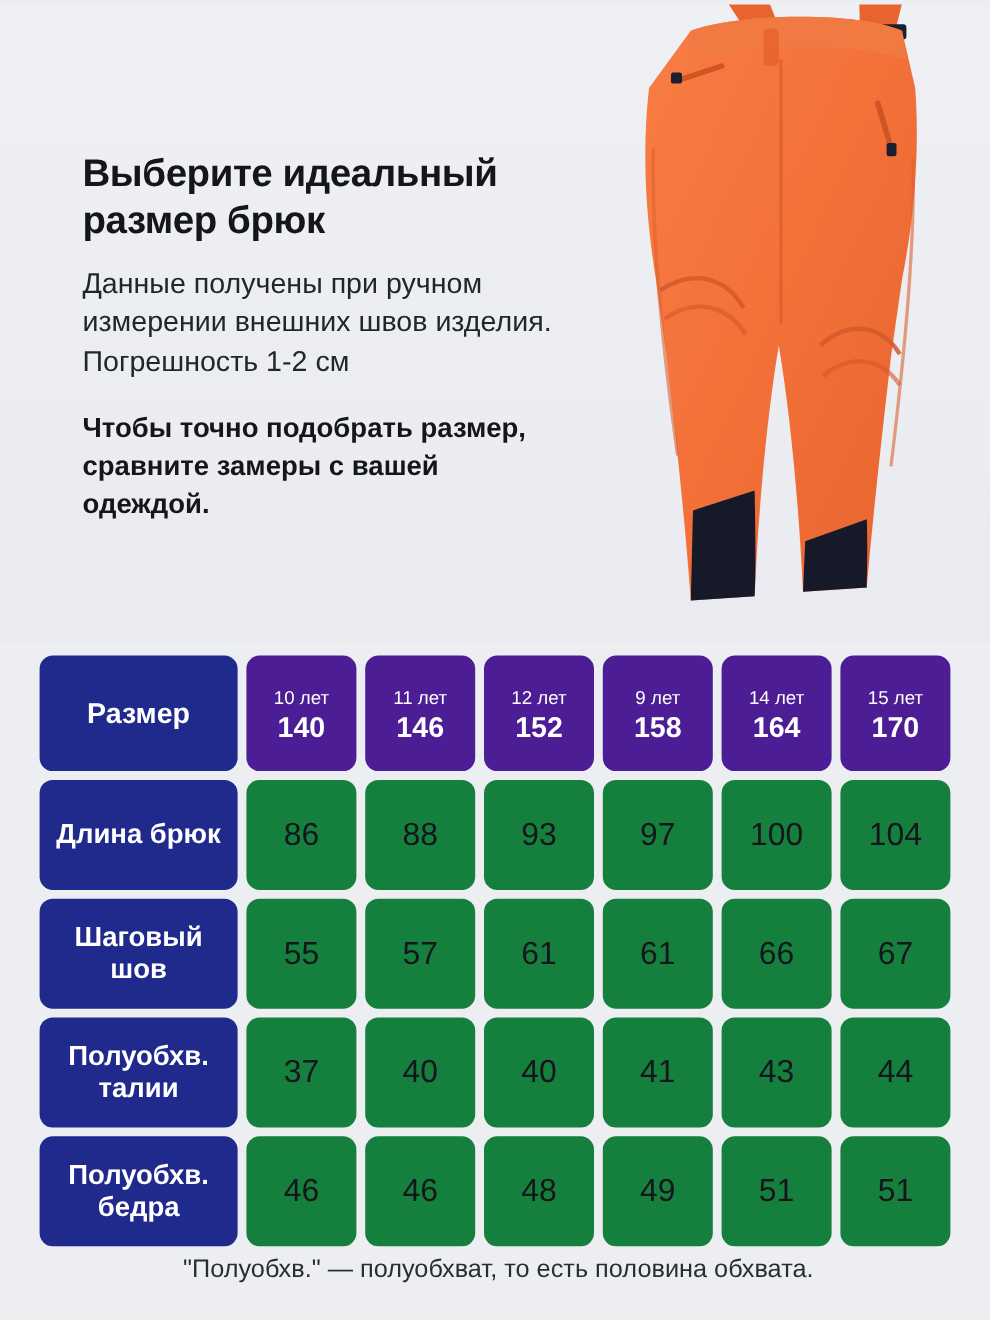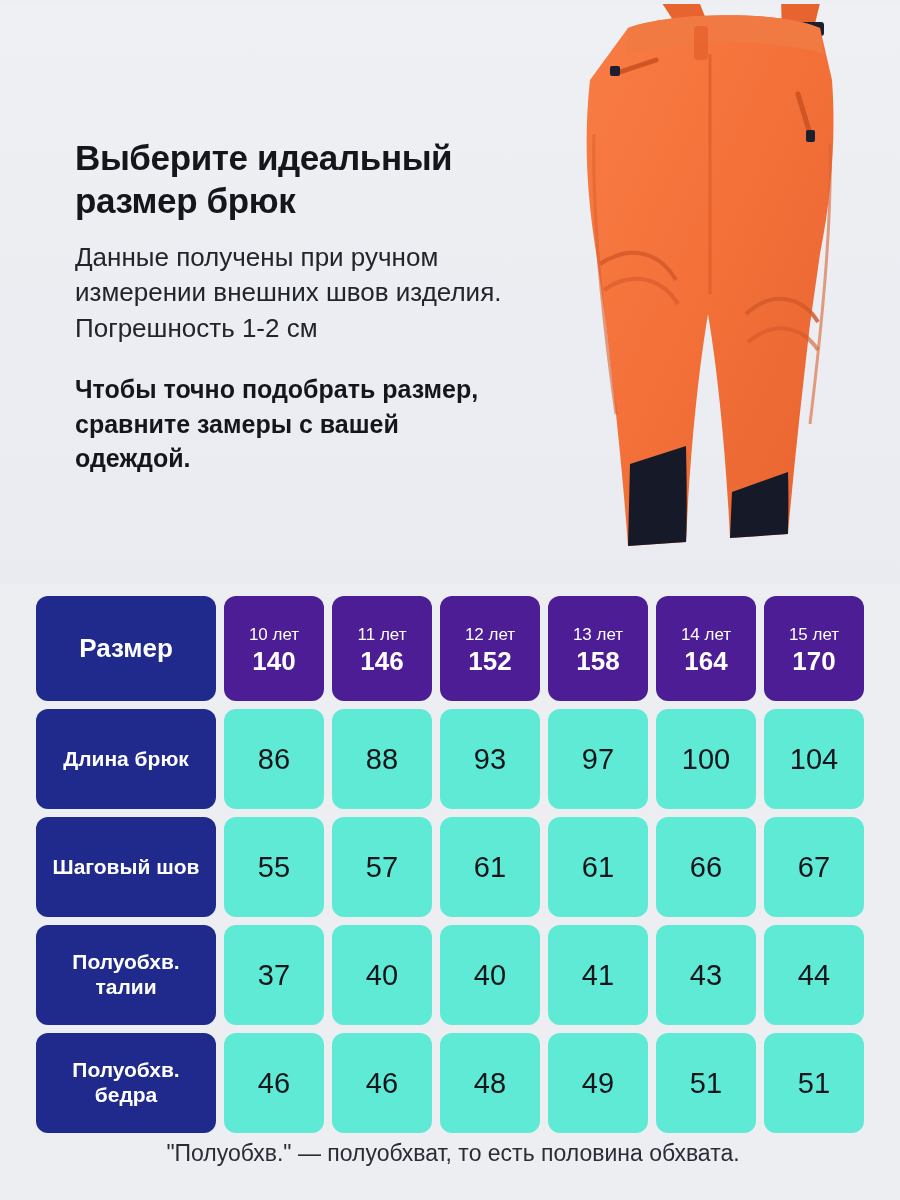--- a/index.html
+++ b/index.html
@@ -93,21 +93,21 @@
     align-items: center;
     justify-content: center;
     box-sizing: border-box;
     text-align: center;
   }
   .cell.label {
     flex: 0 0 180px;
     background: #1f2a8c;
     color: #ffffff;
     font-weight: bold;
-    font-size: 21px;
+    font-size: 25px;
     line-height: 1.18;
     padding: 0 8px;
   }
   .cell.label.head {
     font-size: 26px;
   }
   .cell.size-head {
     flex: 1 1 0;
     background: #4c1d95;
     color: #ffffff;
@@ -119,21 +119,21 @@
     line-height: 1.1;
     margin-bottom: 2px;
   }
   .cell.size-head .num {
     font-size: 26px;
     font-weight: bold;
     line-height: 1.1;
   }
   .cell.value {
     flex: 1 1 0;
-    background: #5eead4;
+    background: #15803d;
     color: #14161c;
     font-size: 29px;
     font-weight: normal;
   }
 
   .footnote {
     position: absolute;
     left: 38px;
     top: 1140px;
     width: 830px;
@@ -211,21 +211,21 @@
     </div>
     <div class="cell size-head">
       <div class="age">11 лет</div>
       <div class="num">146</div>
     </div>
     <div class="cell size-head">
       <div class="age">12 лет</div>
       <div class="num">152</div>
     </div>
     <div class="cell size-head">
-      <div class="age">13 лет</div>
+      <div class="age">9 лет</div>
       <div class="num">158</div>
     </div>
     <div class="cell size-head">
       <div class="age">14 лет</div>
       <div class="num">164</div>
     </div>
     <div class="cell size-head">
       <div class="age">15 лет</div>
       <div class="num">170</div>
     </div>

